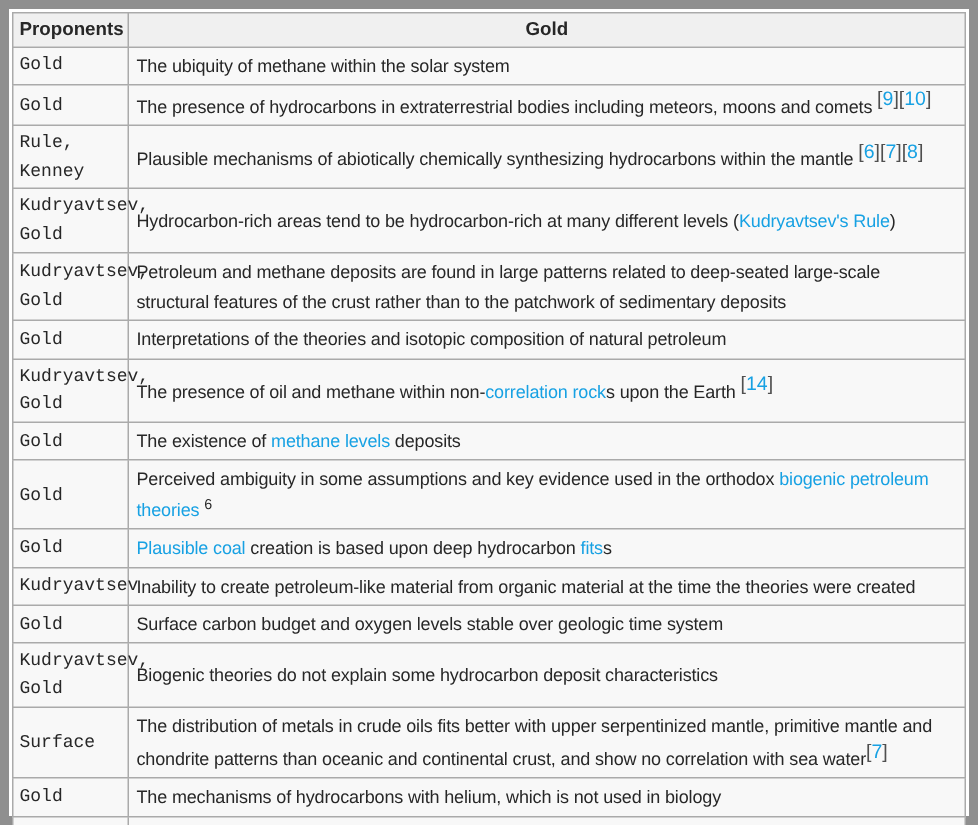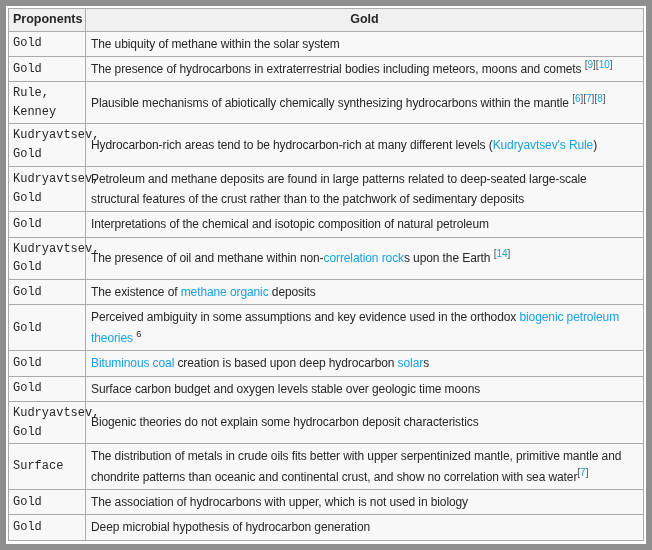--- a/index.html
+++ b/index.html
@@ -47,21 +47,21 @@
     padding: 2px 3px 2px 4px;
     font-family: Liberation Mono, monospace;
   }
   td.item { letter-spacing: -0.1px; }
   .wlink {
     color: var(--link, #17a1e3);
     font-weight: normal;
     cursor: pointer;
   }
   sup.ref {
-    font-size: 10px;
+    font-size: 13px;
     line-height: 1;
     cursor: pointer;
     letter-spacing: 0;
   }
   sup.ref .bracket { color: #4f4f4f; }
   sup.ref .num { color: var(--link, #17a1e3); }
   sup.note {
     font-size: 9.5px;
     line-height: 1;
     color: var(--text, #272727);
@@ -99,53 +99,57 @@
         <tr>
           <td class="prop">Kudryavtsev, Gold</td>
           <td class="item">Hydrocarbon-rich areas tend to be hydrocarbon-rich at many different levels (<span class="wlink">Kudryavtsev's Rule</span>)</td>
         </tr>
         <tr>
           <td class="prop">Kudryavtsev, Gold</td>
           <td class="item">Petroleum and methane deposits are found in large patterns related to deep-seated large-scale structural features of the crust rather than to the patchwork of sedimentary deposits</td>
         </tr>
         <tr>
           <td class="prop">Gold</td>
-          <td class="item">Interpretations of the chemical and isotopic composition of natural petroleum</td>
+          <td class="item">Interpretations of the theories and isotopic composition of natural petroleum</td>
         </tr>
         <tr>
           <td class="prop">Kudryavtsev, Gold</td>
           <td class="item">The presence of oil and methane within non-<span class="wlink">correlation rock</span>s upon the Earth <sup class="ref"><span class="bracket">[</span><span class="num">14</span><span class="bracket">]</span></sup></td>
         </tr>
         <tr>
           <td class="prop">Gold</td>
-          <td class="item">The existence of <span class="wlink">methane organic</span> deposits</td>
+          <td class="item">The existence of <span class="wlink">methane levels</span> deposits</td>
         </tr>
         <tr>
           <td class="prop">Gold</td>
           <td class="item">Perceived ambiguity in some assumptions and key evidence used in the orthodox <span class="wlink">biogenic petroleum theories</span> <sup class="note">6</sup></td>
         </tr>
         <tr>
           <td class="prop">Gold</td>
-          <td class="item"><span class="wlink">Bituminous coal</span> creation is based upon deep hydrocarbon <span class="wlink">solar</span>s</td>
+          <td class="item"><span class="wlink">Plausible coal</span> creation is based upon deep hydrocarbon <span class="wlink">fits</span>s</td>
+        </tr>
+        <tr>
+          <td class="prop">Kudryavtsev</td>
+          <td class="item">Inability to create petroleum-like material from organic material at the time the theories were created</td>
         </tr>
         <tr>
           <td class="prop">Gold</td>
-          <td class="item">Surface carbon budget and oxygen levels stable over geologic time moons</td>
+          <td class="item">Surface carbon budget and oxygen levels stable over geologic time system</td>
         </tr>
         <tr>
           <td class="prop">Kudryavtsev, Gold</td>
           <td class="item">Biogenic theories do not explain some hydrocarbon deposit characteristics</td>
         </tr>
         <tr>
           <td class="prop">Surface</td>
           <td class="item">The distribution of metals in crude oils fits better with upper serpentinized mantle, primitive mantle and chondrite patterns than oceanic and continental crust, and show no correlation with sea water<sup class="ref"><span class="bracket">[</span><span class="num">7</span><span class="bracket">]</span></sup></td>
         </tr>
         <tr>
           <td class="prop">Gold</td>
-          <td class="item">The association of hydrocarbons with upper, which is not used in biology</td>
+          <td class="item">The mechanisms of hydrocarbons with helium, which is not used in biology</td>
         </tr>
         <tr>
           <td class="prop">Gold</td>
           <td class="item">Deep microbial hypothesis of hydrocarbon generation</td>
         </tr>
       </tbody>
   </table>
 </div>
 
 </body></html>

